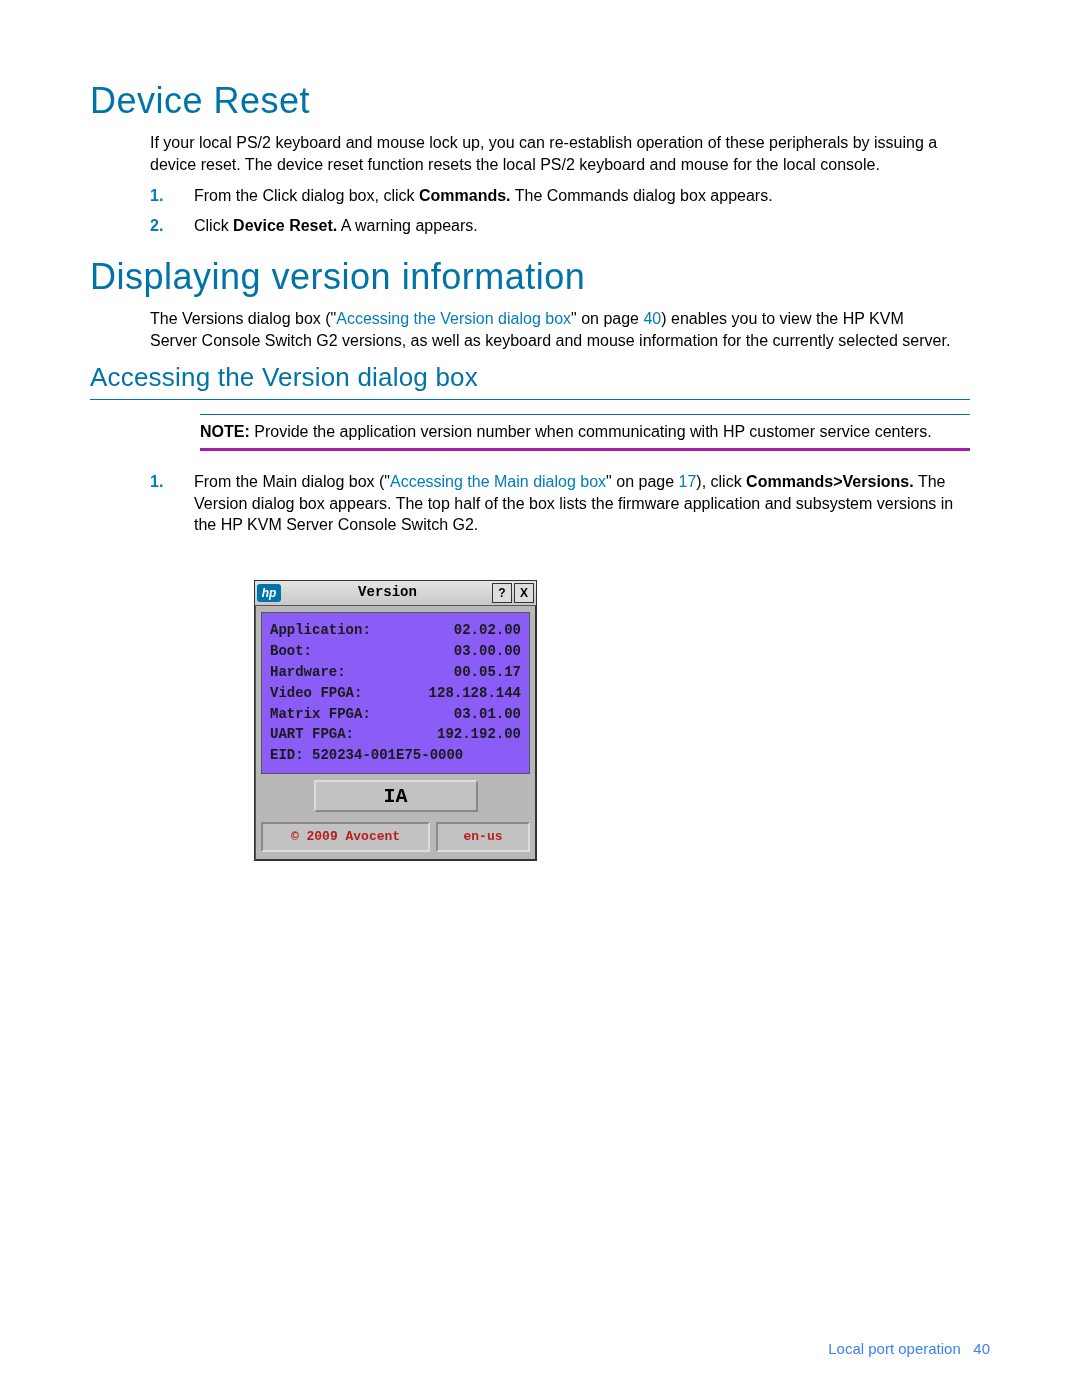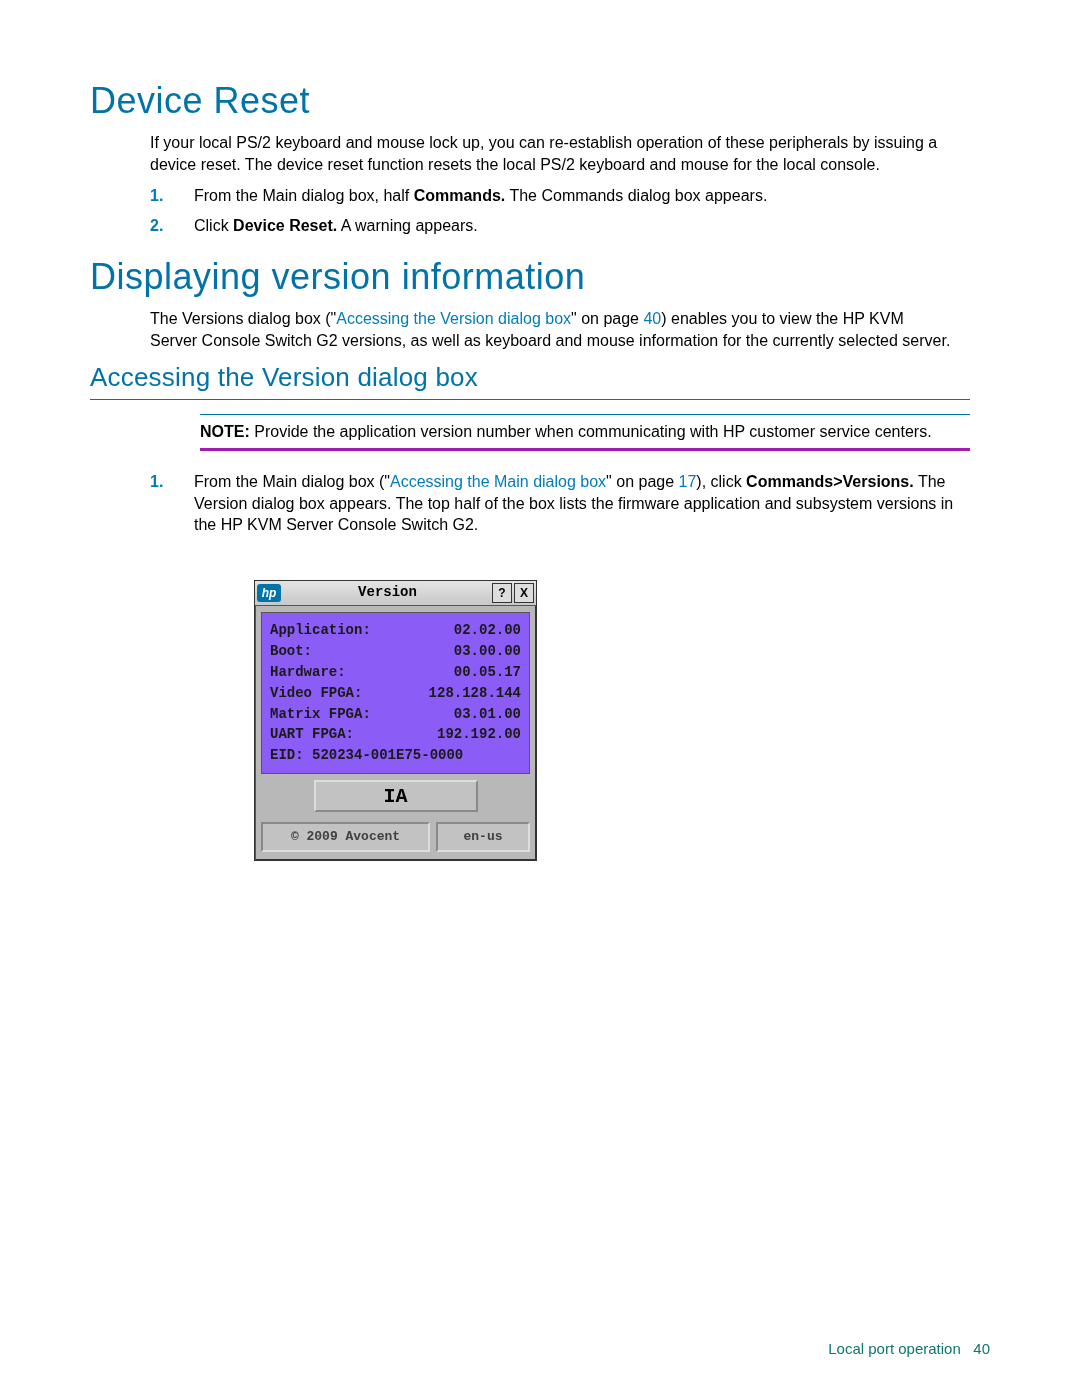--- a/index.html
+++ b/index.html
@@ -70,21 +70,21 @@
     border-bottom: 3px solid #a21caf;
     padding: 6px 0;
     font-size: 16px;
     line-height: 1.35;
   }
   .footer {
     position: absolute;
     bottom: 40px;
     right: 90px;
     font-size: 15px;
-    color: #0f766e;
+    color: #3b82f6;
   }
 
   
   .dialog {
     width: 281px;
     margin-left: 104px;
     border: 1px solid #333;
     background: #b8b8b8;
     font-family: "Courier New", monospace;
     box-shadow: 1px 1px 0 #555 inset, -1px -1px 0 #333 inset;
@@ -161,38 +161,38 @@
   }
   .foot-cell {
     flex:1;
     border: 2px inset #ddd;
     background:#c2c2c2;
     height:26px;
     display:flex; align-items:center; justify-content:center;
     font-family:"Courier New",monospace;
     font-weight:bold;
     font-size:13px;
-    color:#404040;
+    color:#b91c1c;
   }
   .foot-cell.right { flex:0 0 90px; }
 </style>
 </head>
 <body>
 
 <div class="page">
 
   <h1>Device Reset</h1>
 
   <div class="body-indent">
     <p>If your local PS/2 keyboard and mouse lock up, you can re-establish operation of these peripherals by issuing a device reset. The device reset function resets the local PS/2 keyboard and mouse for the local console.</p>
 
     <ol>
       <li>
         <span class="num">1.</span>
-        <span>From the Main dialog box, half </span><strong>Commands.</strong><span> The Commands dialog box appears.</span>
+        <span>From the Click dialog box, click </span><strong>Commands.</strong><span> The Commands dialog box appears.</span>
       </li>
       <li>
         <span class="num">2.</span>
         <span>Click </span><strong>Device Reset.</strong><span> A warning appears.</span>
       </li>
     </ol>
   </div>
 
   <h1>Displaying version information</h1>
 

